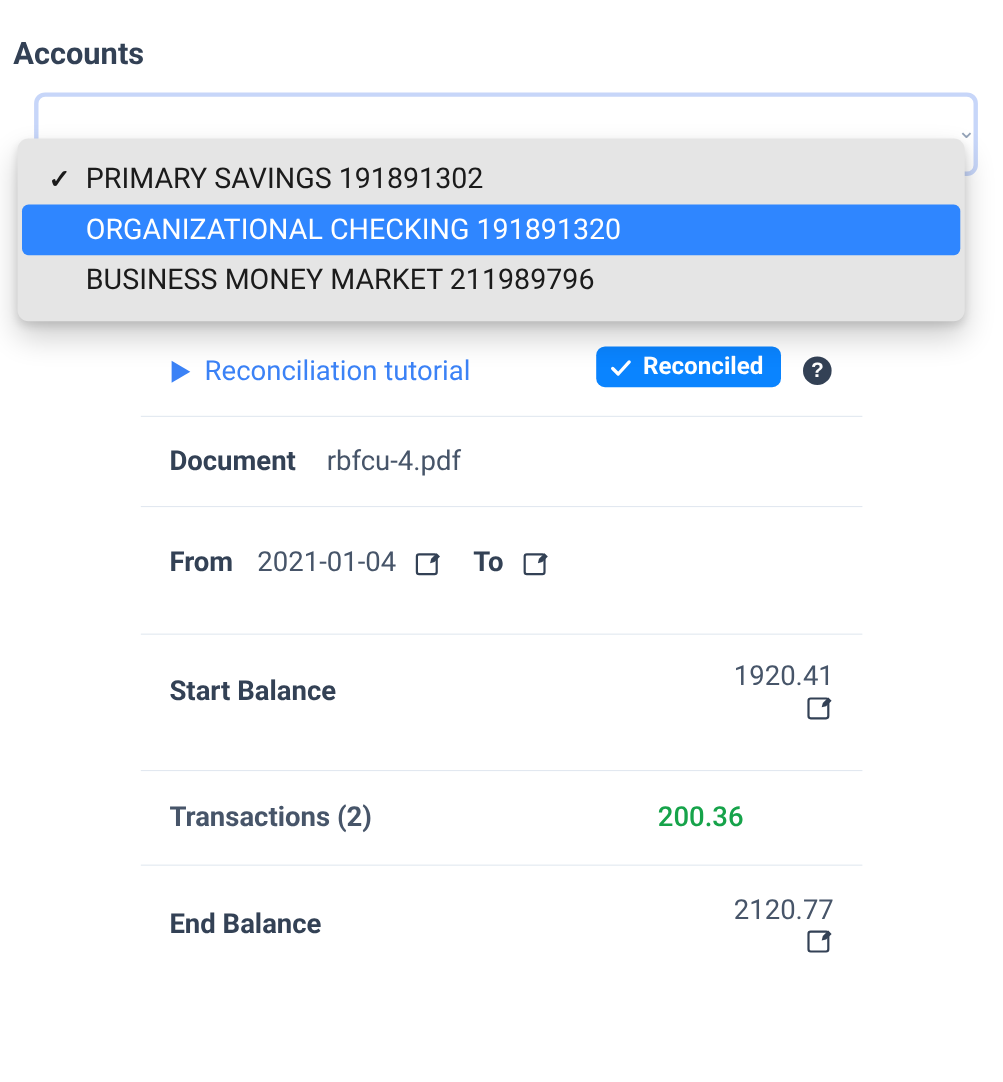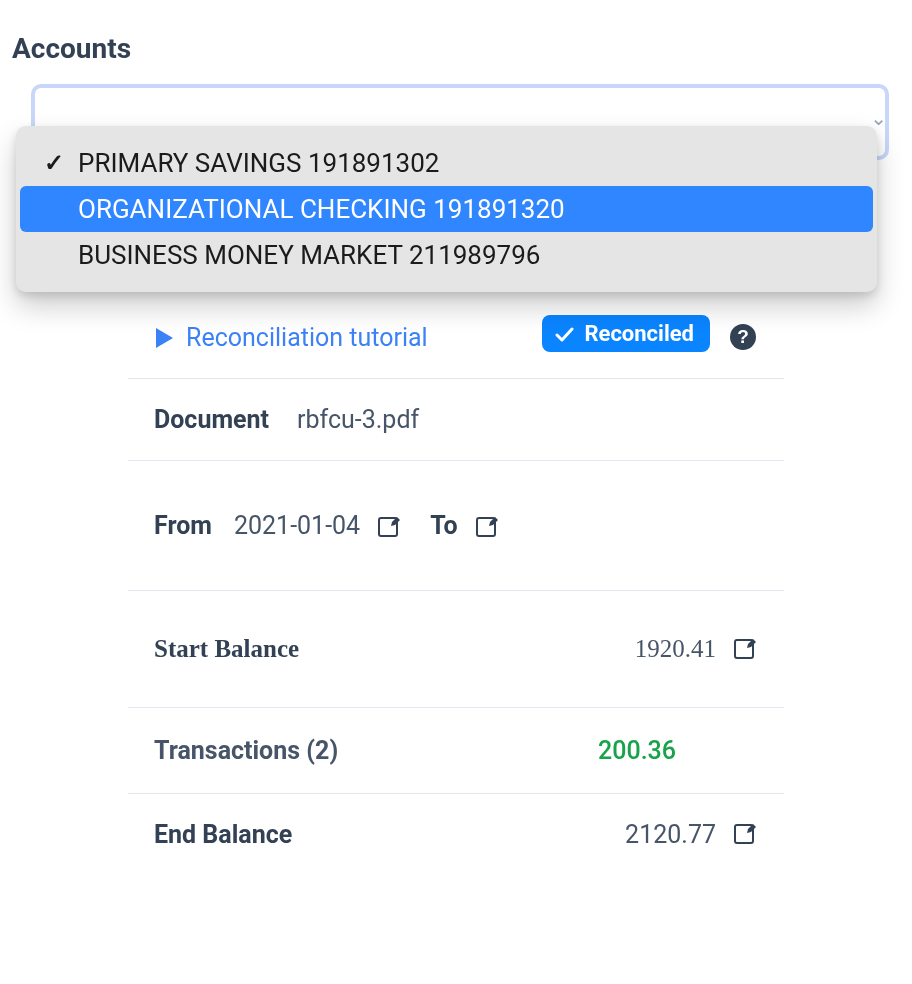--- a/index.html
+++ b/index.html
@@ -81,22 +81,22 @@
     top: 288px;
     width: 656px;
   }
   .row {
     display: flex;
     align-items: center;
     padding: 26px 26px;
     border-top: 1px solid #e2e8f0;
   }
   .row.first { border-top: 1px solid #e2e8f0; align-items: flex-end; }
-  .row.dates { padding-top: 50px; padding-bottom: 50px; justify-content: flex-end; }
-  .row.start-balance { padding-top: 44px; padding-bottom: 44px; font-family: Liberation Serif, serif; }
+  .row.dates { padding-top: 36px; padding-bottom: 50px; justify-content: flex-end; }
+  .row.start-balance { padding-top: 24px; padding-bottom: 44px; }
   .row.tx { padding-top: 28px; padding-bottom: 28px; }
   .row.end-balance { padding-bottom: 20px; }
   .tutorial-link {
     display: inline-flex;
     align-items: center;
     color: #3b82f6;
     font-size: 25px;
     cursor: pointer;
   }
   .tutorial-link .play-icon { margin-right: 12px; display: inline-flex; }
@@ -151,21 +151,21 @@
     justify-content: center;
     width: 26px;
     height: 26px;
     margin-left: 16px;
     cursor: pointer;
   }
   .dates-group .to { margin-left: 28px; }
   .start-balance .value-reg, .end-balance .value-reg {
     margin-left: auto;
   }
-  .right-pair { margin-left: auto; display: inline-flex; align-items: flex-start; }
+  .right-pair { margin-left: auto; display: inline-flex; align-items: flex-end; flex-direction: column; }
   .tx-amount {
     font-size: 25px;
     font-weight: 500;
     color: #16a34a;
     margin-left: auto;
     margin-right: 82px;
   }
   svg { display: block; }
 </style>
 </head>
@@ -212,21 +212,21 @@
       <span class="help-btn">
         <svg width="28" height="28" viewBox="0 0 28 28">
           <circle cx="14" cy="14" r="13" fill="#334155"></circle>
           <text x="14" y="20" text-anchor="middle" font-size="19" font-weight="700" fill="#fff" font-family="Arial">?</text>
         </svg>
       </span>
     </div>
 
     <div class="row">
       <span class="label-bold">Document</span>
-      <span class="value-reg doc-value">rbfcu-3.pdf</span>
+      <span class="value-reg doc-value">rbfcu-4.pdf</span>
     </div>
 
     <div class="row dates">
       <div class="dates-group">
         <span class="date-lbl">From</span>
         <span class="date-val">2021-01-04</span>
         <span class="edit-icon">
           <svg width="24" height="24" viewBox="0 0 24 24">
             <rect x="2" y="4" width="18" height="18" rx="2" fill="none" stroke="#334155" stroke-width="2"></rect>
             <path d="M15 8 L20 3 L23 6 L18 11 L14 12 Z" fill="#334155"></path>

